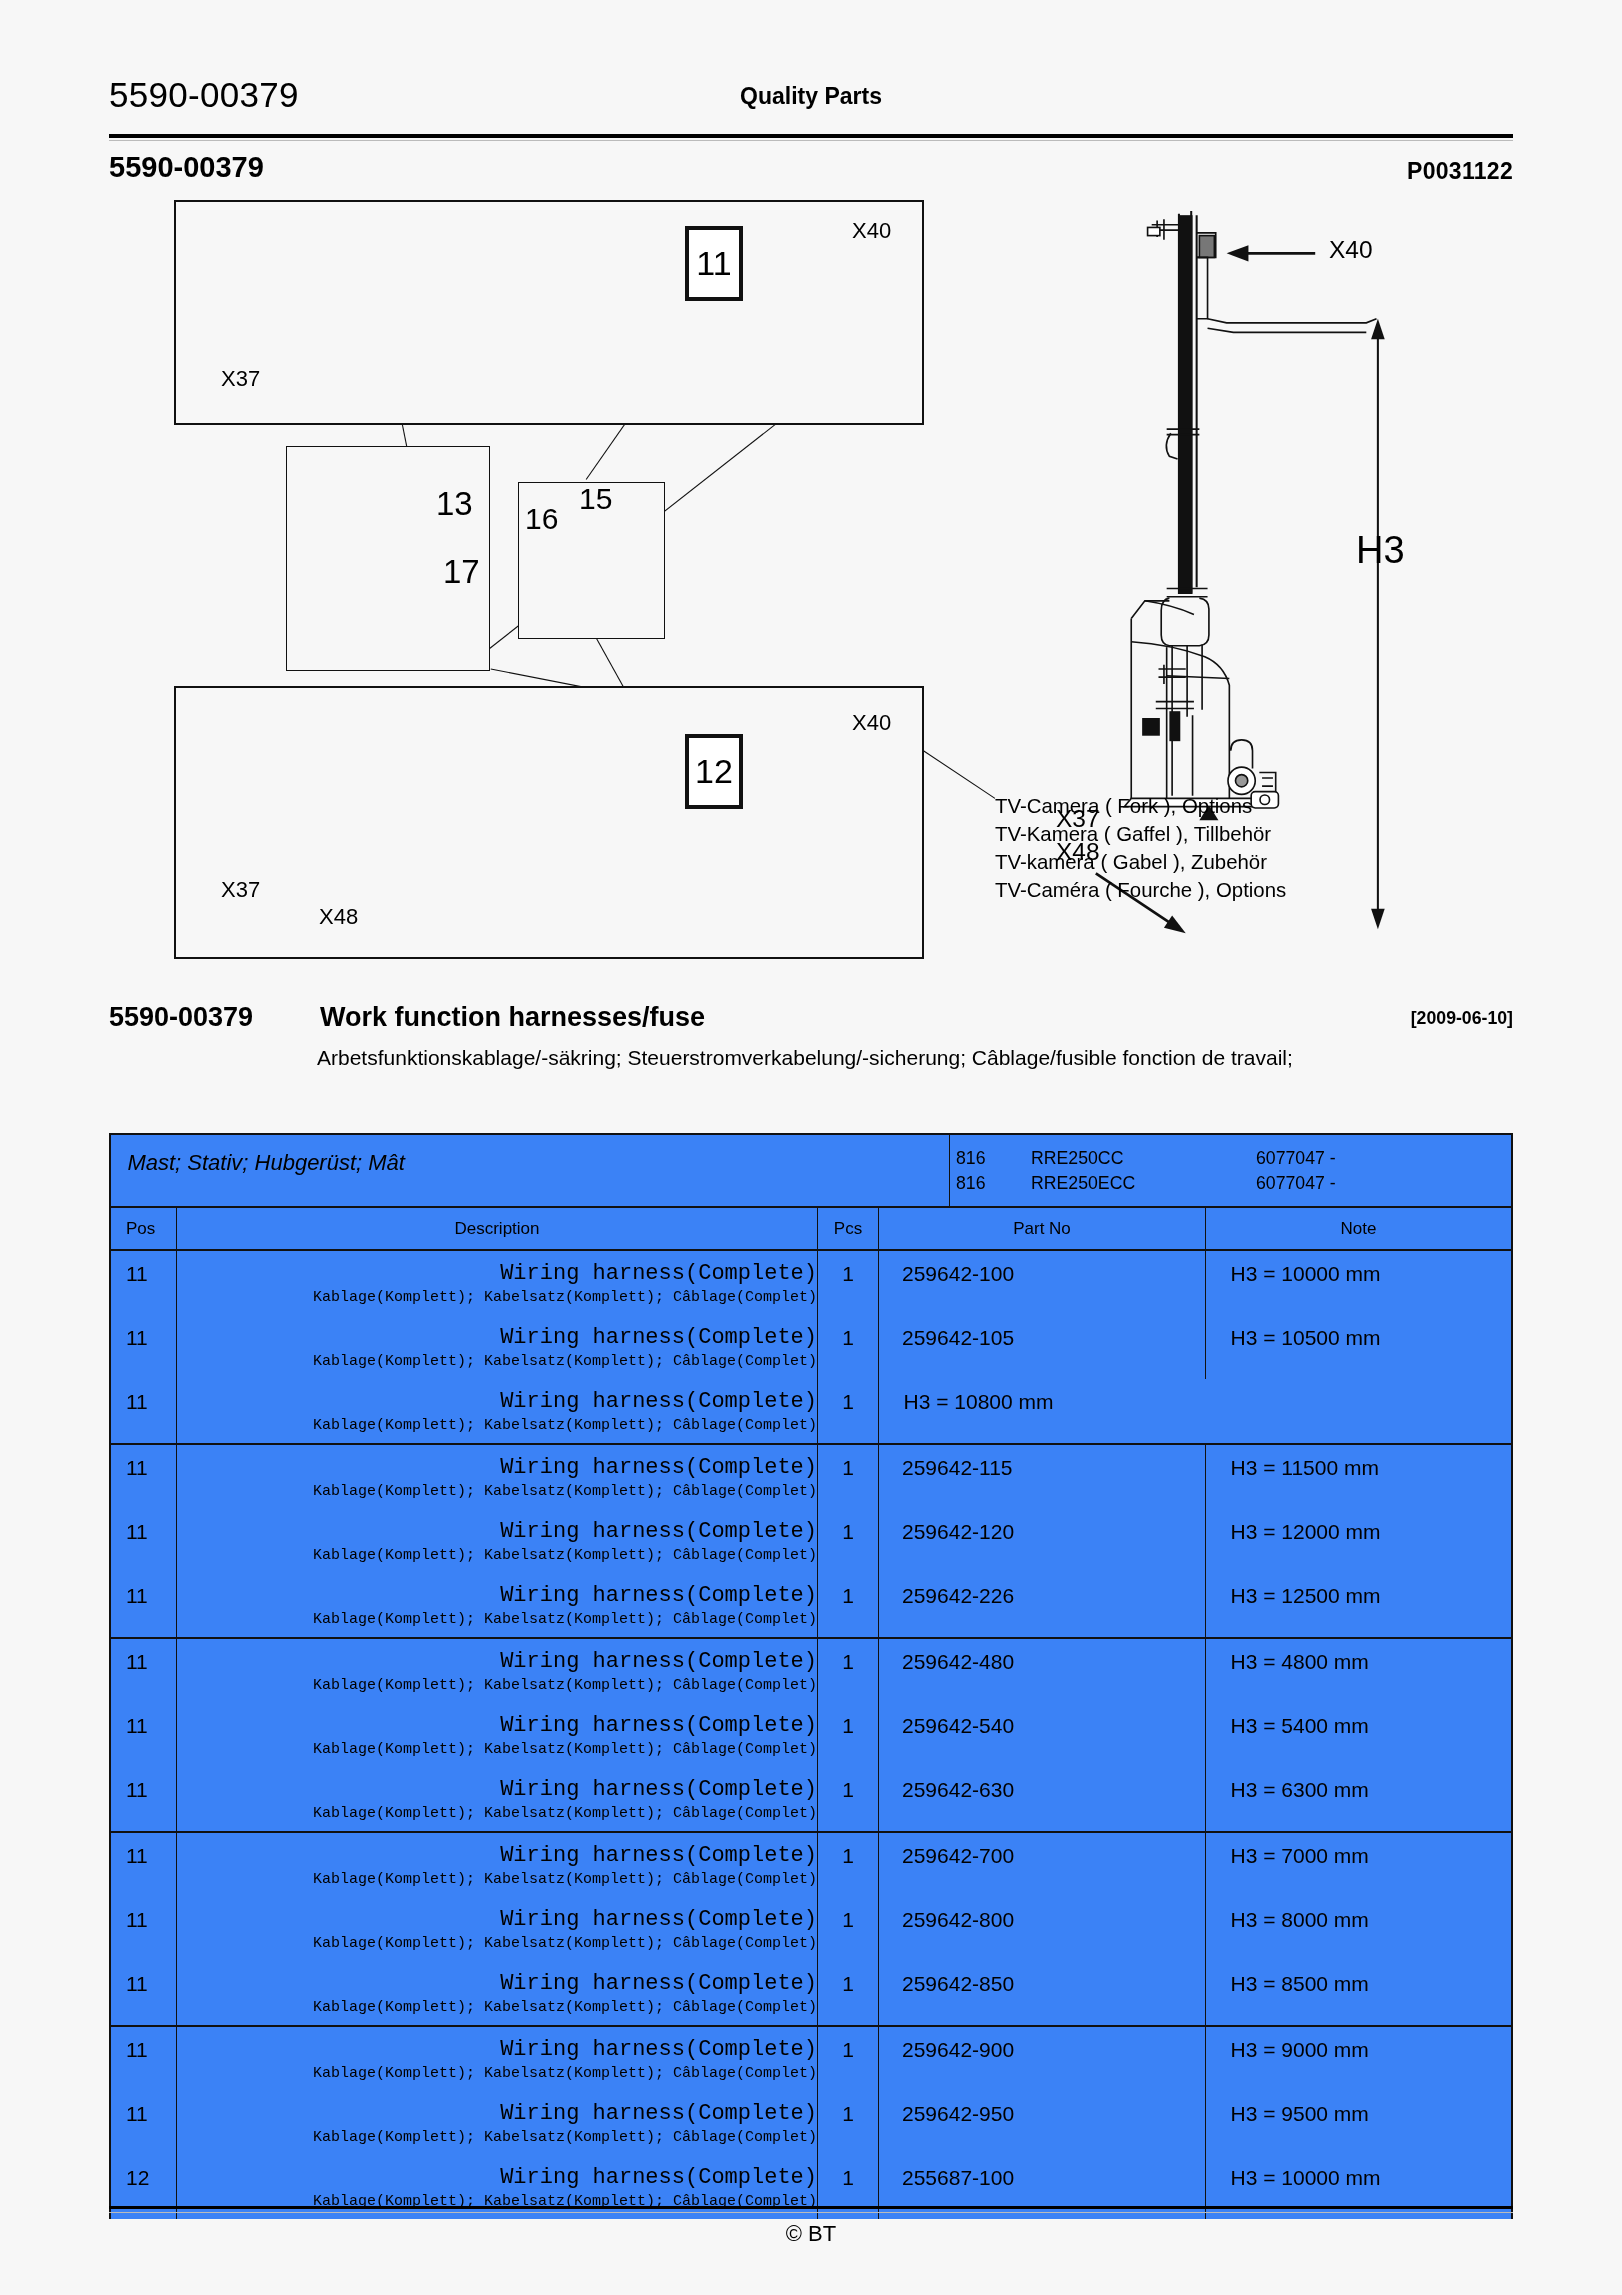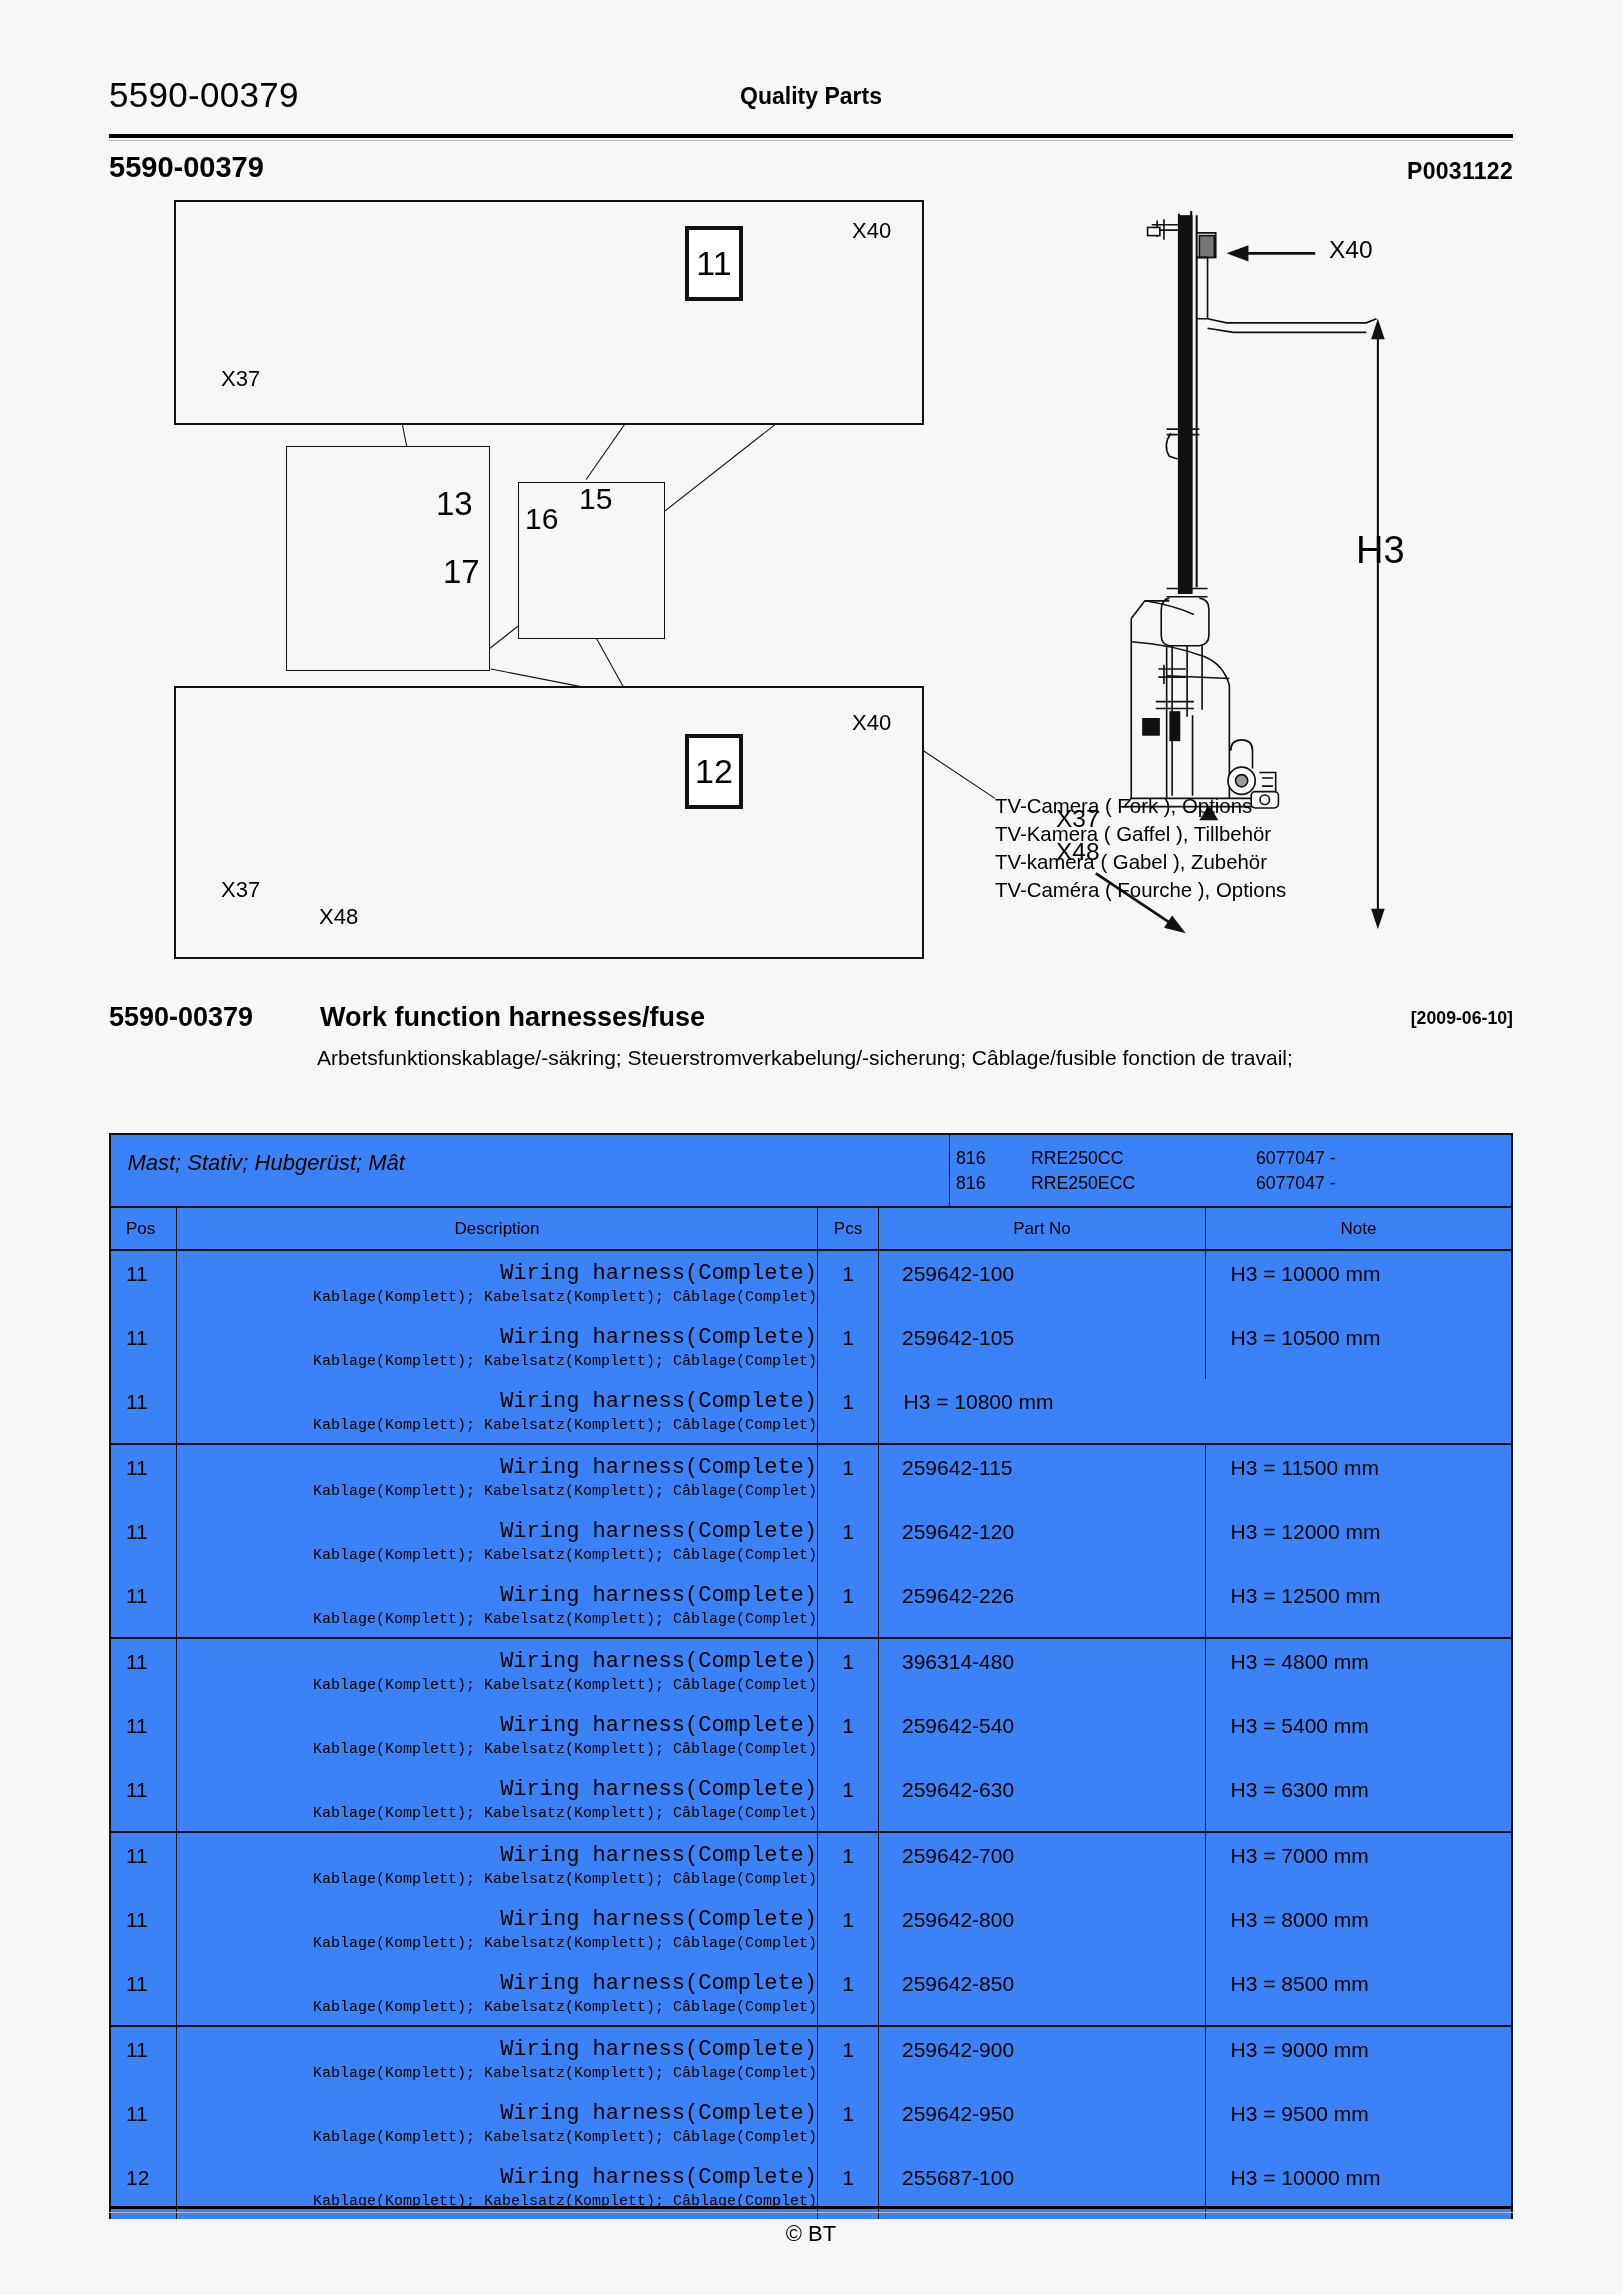--- a/index.html
+++ b/index.html
@@ -488,21 +488,21 @@
     </div>
 
     <div class="tgroup">
       <div class="trow">
         <div class="c-pos">11</div>
         <div class="c-desc">
           <div class="d-main">Wiring harness(Complete)</div>
           <div class="d-sub">Kablage(Komplett); Kabelsatz(Komplett); Câblage(Complet)</div>
         </div>
         <div class="c-pcs">1</div>
-        <div class="c-part">396314-480</div>
+        <div class="c-part">259642-480</div>
         <div class="c-note">H3 = 4800 mm</div>
       </div>
       <div class="trow">
         <div class="c-pos">11</div>
         <div class="c-desc">
           <div class="d-main">Wiring harness(Complete)</div>
           <div class="d-sub">Kablage(Komplett); Kabelsatz(Komplett); Câblage(Complet)</div>
         </div>
         <div class="c-pcs">1</div>
         <div class="c-part">259642-540</div>

